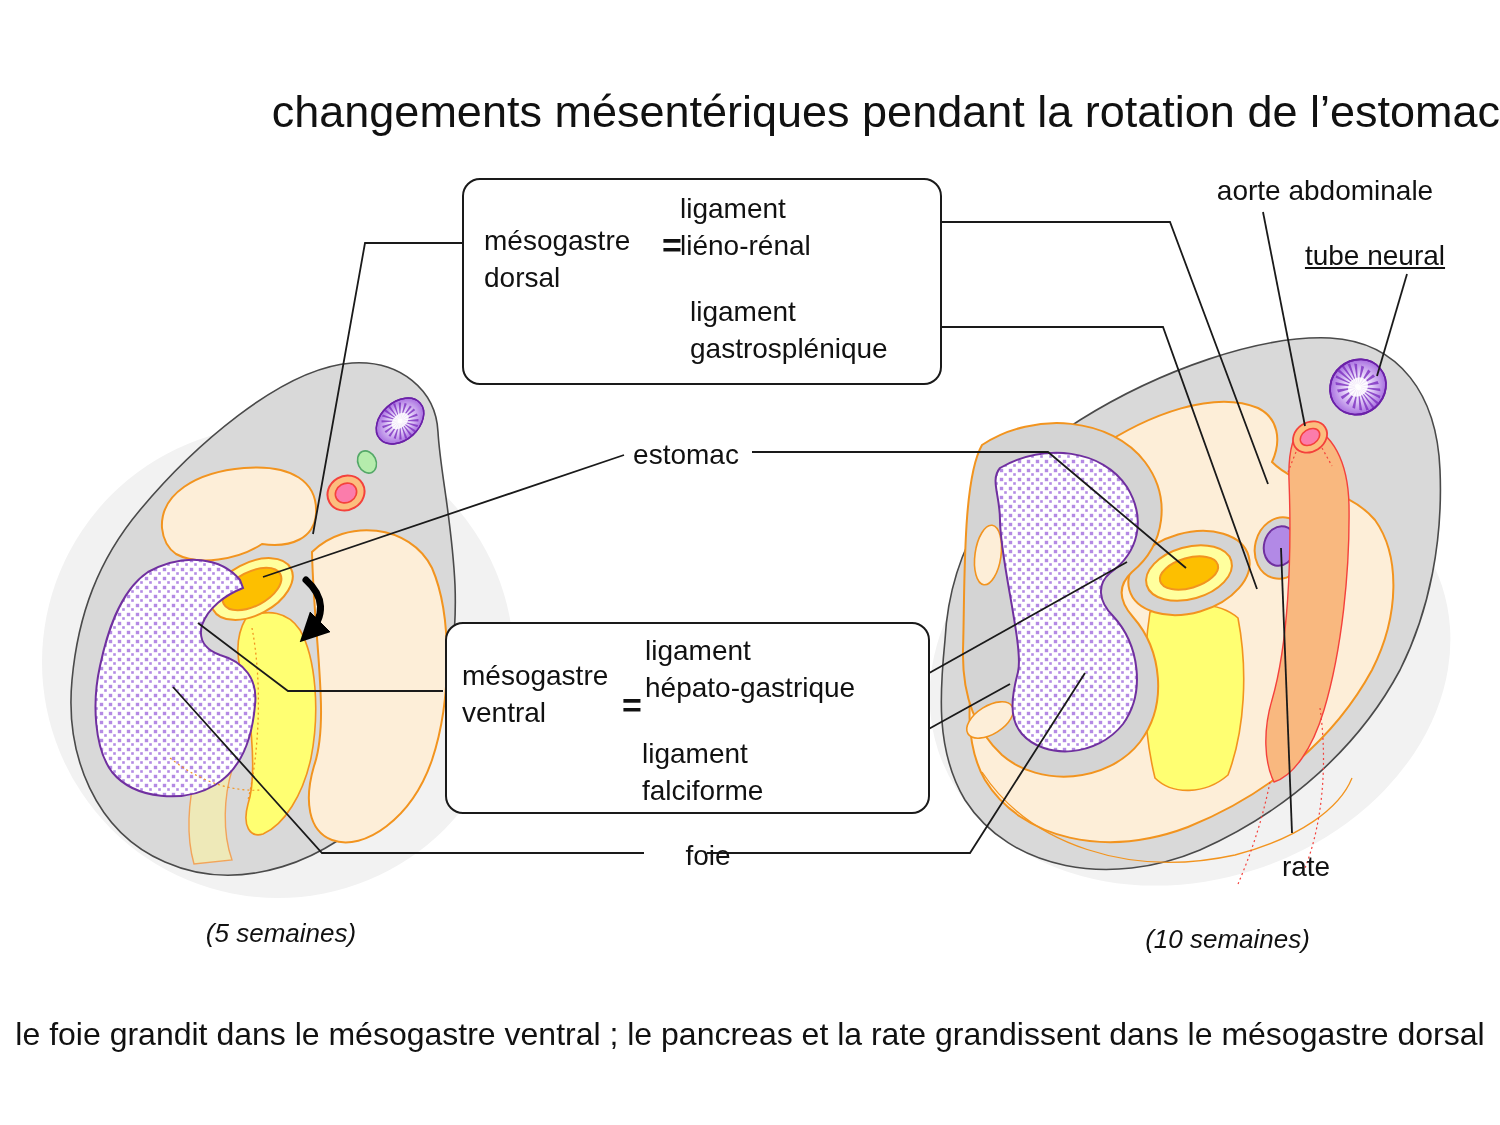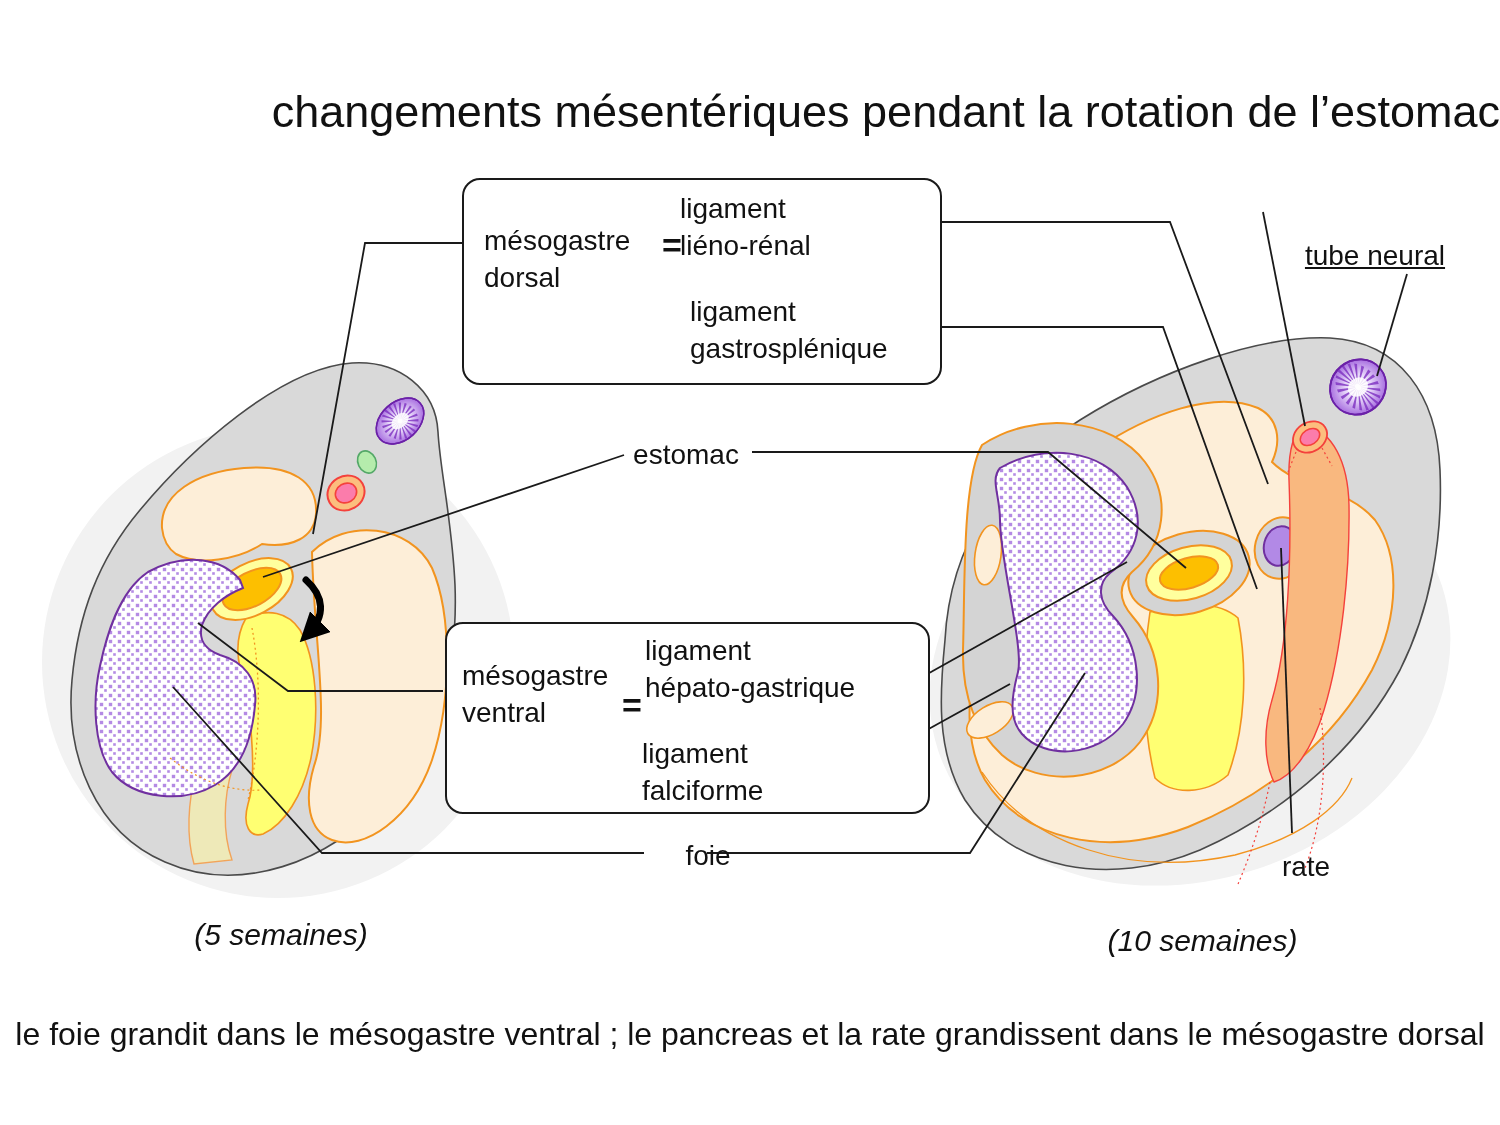--- a/index.html
+++ b/index.html
@@ -5,21 +5,21 @@
   html,body{margin:0;padding:0;background:#ffffff;}
   .stage{position:relative;width:1500px;height:1125px;background:#ffffff;overflow:hidden;
          font-family:"Liberation Sans",sans-serif;color:#111;}
   .stage svg.diagram{position:absolute;left:0;top:0;}
   .txt{position:absolute;white-space:pre-line;line-height:37px;font-size:28px;}
   .title{position:absolute;left:0;top:38px;width:100%;text-align:right;font-size:45px;color:#111;margin-top:48px;}
   .labelbox{position:absolute;background:#ffffff;border:2.2px solid #1a1a1a;border-radius:18px;}
   .eq{position:absolute;font-size:34px;font-weight:700;}
   .right{text-align:left;}
   .center{text-align:center;}
-  .stagecap{position:absolute;font-size:30px;font-style:italic;text-align:center;}
+  .stagecap{position:absolute;font-size:26px;font-style:italic;text-align:center;}
   .caption{position:absolute;left:0;top:1016px;width:100%;text-align:center;font-size:32px;}
 </style>
 </head>
 <body>
 
 <div class="stage">
 
 <svg class="diagram" width="1500" height="1125" viewBox="0 0 1500 1125">
   <defs>
     <pattern id="liv" width="9" height="9" patternUnits="userSpaceOnUse">
@@ -173,21 +173,22 @@
 <div class="txt" style="left:462px;top:657px;">mésogastre
 ventral</div>
 <div class="eq" style="left:622px;top:686px;">=</div>
 <div class="txt right" style="right:595px;top:632px;width:260px;">ligament
 hépato-gastrique</div>
 <div class="txt right" style="right:628px;top:735px;width:230px;">ligament
 falciforme</div>
 
 <div class="txt center" style="left:616px;top:436px;width:140px;">estomac</div>
 <div class="txt center" style="left:648px;top:837px;width:120px;">foie</div>
+<div class="txt center" style="left:1200px;top:172px;width:250px;">aorte abdominale</div>
 <div class="txt center" style="left:1290px;top:237px;width:170px;text-decoration:underline;">tube neural</div>
 <div class="txt center" style="left:1251px;top:840px;width:110px;margin-top:8px;">rate</div>
 
 <div class="stagecap" style="left:161px;top:918px;width:240px;">(5 semaines)</div>
-<div class="stagecap" style="left:1080px;top:924px;width:245px;">(10 semaines)</div>
+<div class="stagecap" style="left:1105px;top:924px;width:245px;">(10 semaines)</div>
 
 <div class="caption">le foie grandit dans le mésogastre ventral ; le pancreas et la rate grandissent dans le mésogastre dorsal</div>
 
 </div>
 
 </body></html>

